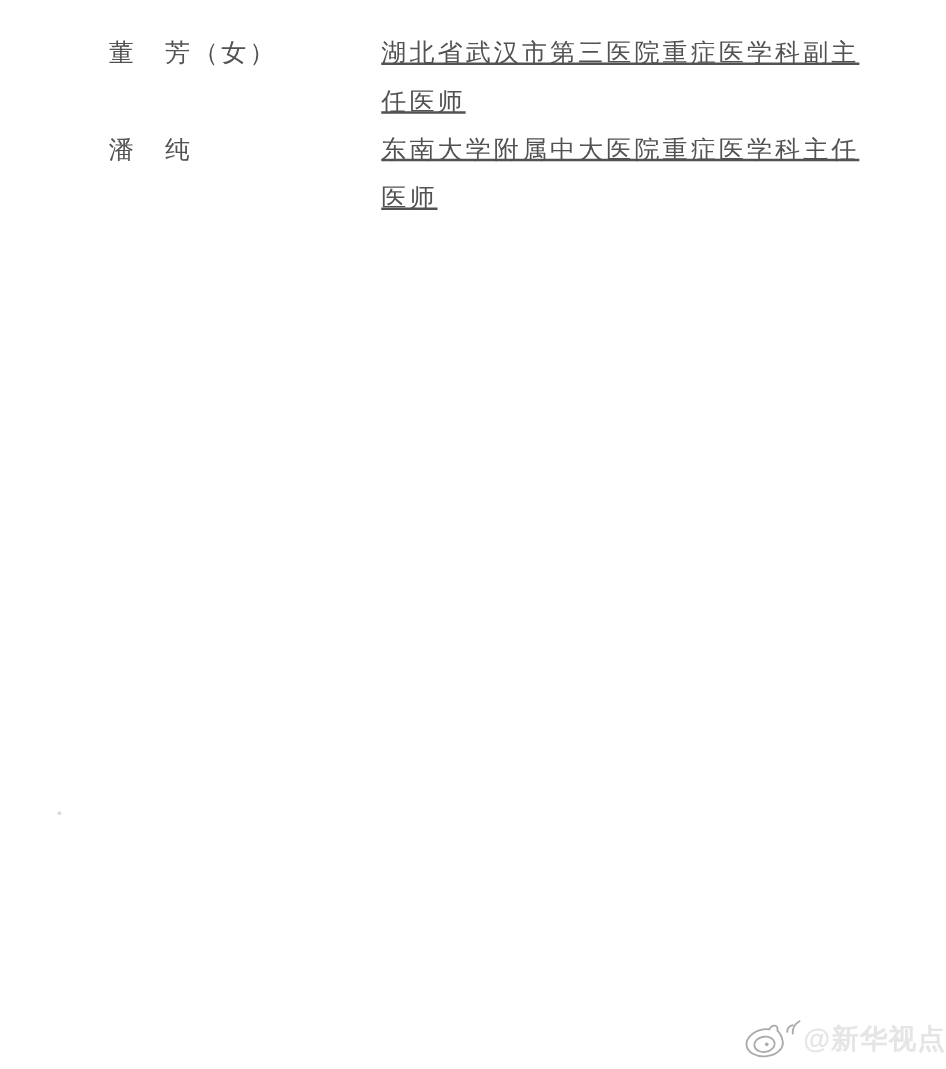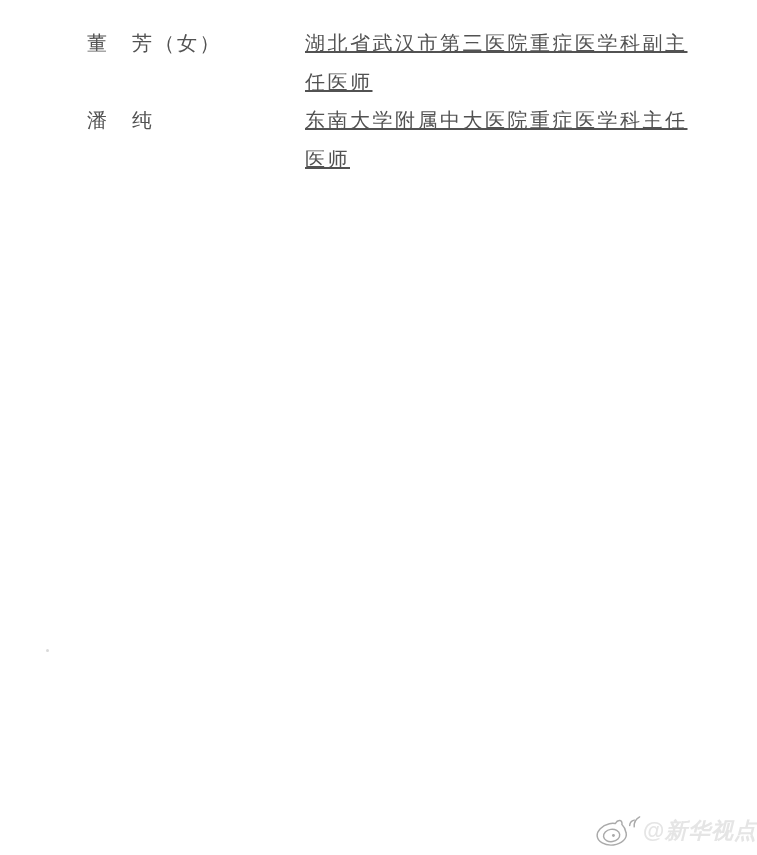--- a/index.html
+++ b/index.html
@@ -57,21 +57,20 @@
     display: inline-block;
   }
   .watermark-handle {
     font-family: "Liberation Sans", "DejaVu Sans", sans-serif;
     font-size: 22px;
     font-weight: bold;
     letter-spacing: 1px;
     color: #e5e5e5;
     line-height: 37px;
     white-space: nowrap;
-    font-style: italic;
   }
 </style>
 </head>
 <body>
 
 <div class="page">
 
   <div class="roster">
 
     <div class="entry">

